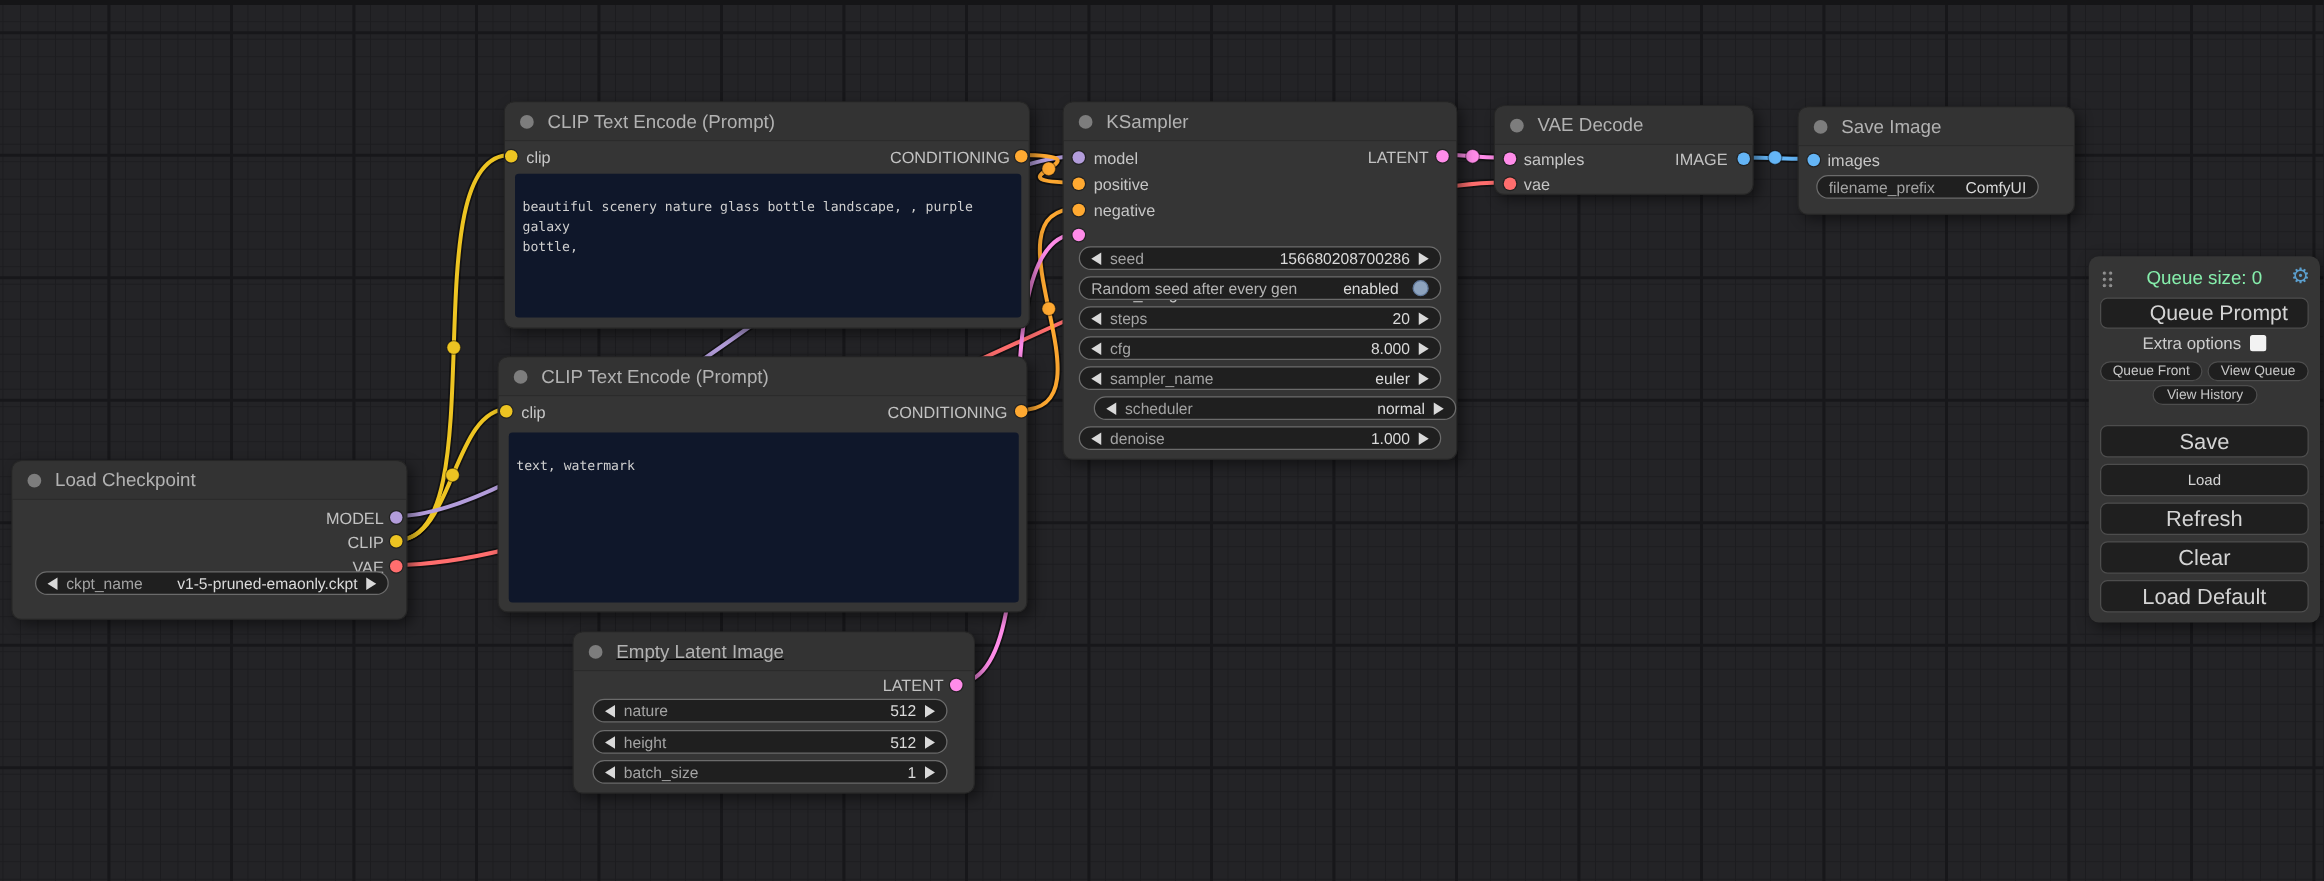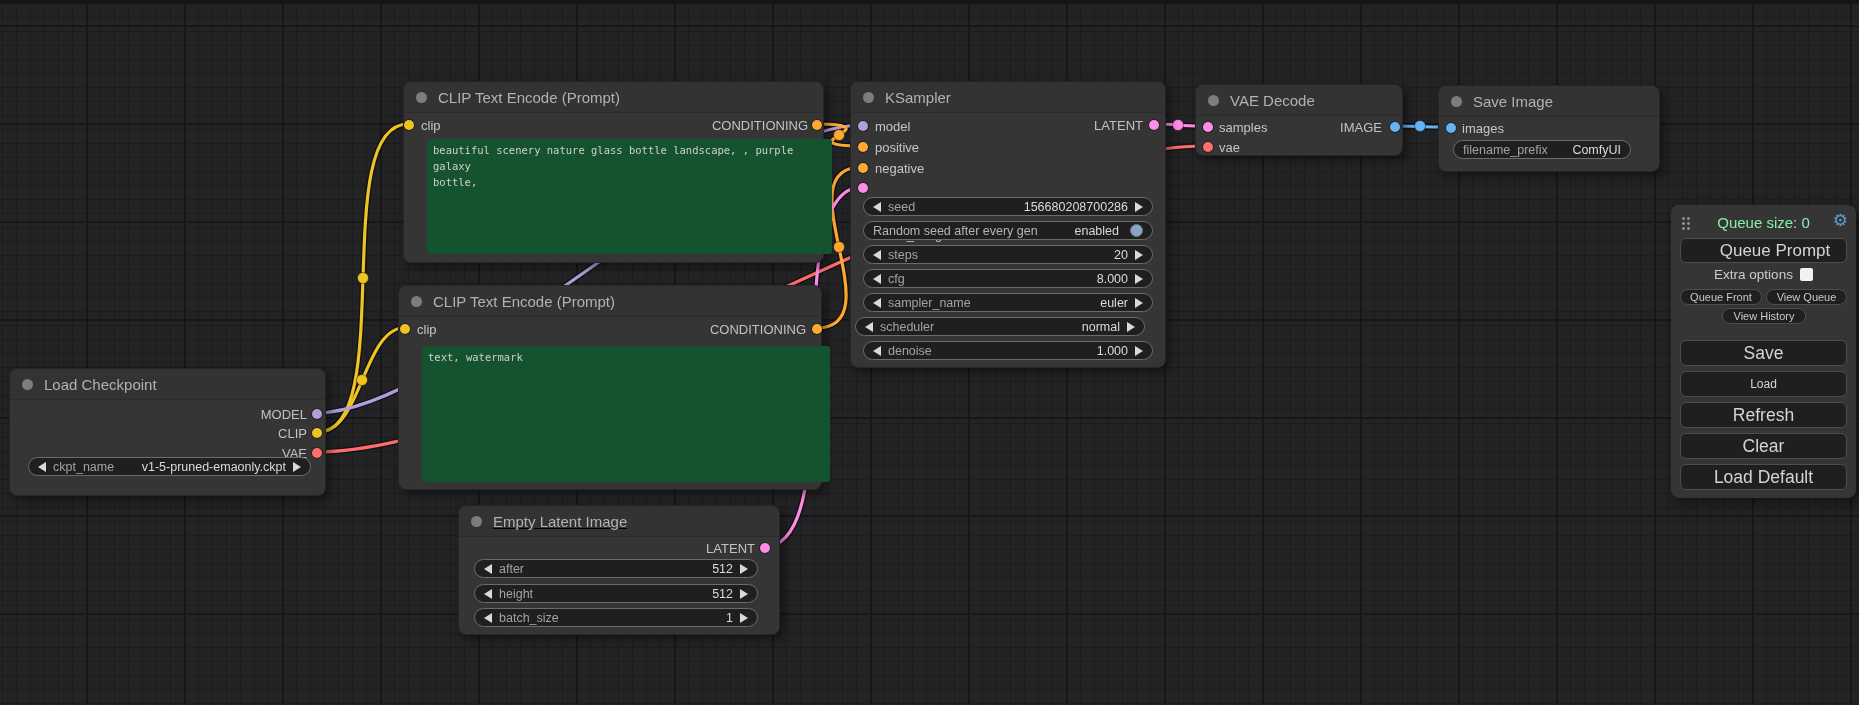--- a/index.html
+++ b/index.html
@@ -24,23 +24,23 @@
   .collapse-dot{position:absolute;left:12px;top:10px;width:11px;height:11px;border-radius:50%;background:#7d7d7d;}
   .slot-dot{position:absolute;width:10px;height:10px;border-radius:50%;box-shadow:0 0 0 1px rgba(0,0,0,.35);}
   .slot-label{position:absolute;font-size:13px;color:#c6c6c6;white-space:nowrap;}
   .out-label{position:absolute;font-size:13px;color:#c2c2c2;white-space:nowrap;}
   .widget{position:absolute;height:19px;background:#1f1f1f;border:1px solid #6b6b6b;border-radius:10px;
     display:flex;align-items:center;font-size:12.5px;box-sizing:border-box;padding:0 9px;gap:7px;}
   .w-label{color:#a3a3a3;white-space:nowrap;}
   .w-value{margin-left:auto;color:#dadada;white-space:nowrap;}
   .tri-l{width:0;height:0;border-top:5px solid transparent;border-bottom:5px solid transparent;border-right:8px solid #d9d9d9;}
   .tri-r{width:0;height:0;border-top:5px solid transparent;border-bottom:5px solid transparent;border-left:8px solid #d9d9d9;}
-  .textarea{position:absolute;background:#14532d;border-radius:3px;color:#cfcfcf;
+  .textarea{position:absolute;background:#0f172a;border-radius:3px;color:#cfcfcf;
     font-family:"DejaVu Sans Mono",monospace;font-size:10.5px;line-height:1.5;
-    padding:4px 6px;box-sizing:border-box;white-space:pre-wrap;overflow:hidden;margin-left:15px;}
+    padding:20px 6px;box-sizing:border-box;white-space:pre-wrap;overflow:hidden;}
   .toggle-dot{width:13px;height:13px;border-radius:50%;background:#8DA3BE;border:1px solid #60789a;margin-left:4px;box-sizing:border-box;}
   
   #menu{position:absolute;left:1671px;top:205px;width:185px;height:293px;background:#353535;
     border-radius:8px;box-shadow:4px 4px 12px rgba(0,0,0,.5);z-index:3;}
   .menu-btn{position:absolute;left:9px;width:167px;background:#1f1f1f;border:1px solid #4d4d4d;border-radius:6px;
     color:#d4d4d4;display:flex;align-items:center;justify-content:center;box-sizing:border-box;cursor:pointer;}
   .pill-btn{position:absolute;background:#1f1f1f;border:1px solid #4d4d4d;border-radius:9px;color:#c8c8c8;
     font-size:11px;display:flex;align-items:center;justify-content:center;box-sizing:border-box;height:16px;cursor:pointer;}
   #queue-size{position:absolute;left:0;top:9px;width:100%;text-align:center;font-size:15px;color:#86efac;}
   #drag-handle{position:absolute;left:10px;top:11px;width:10px;height:14px;
@@ -133,21 +133,21 @@
 
   <div class="node" style="left:458px;top:505px;width:322px;height:130px;text-decoration:underline;">
     <div class="node-title">
       <span class="collapse-dot"></span>
       <span>Empty Latent Image</span>
     </div>
     <span class="out-label" style="right:24px;top:35px;">LATENT</span>
     <span class="slot-dot" style="left: 301px; top: 37px; background: rgb(255, 140, 233);"></span>
     <div class="widget" style="left:15px;top:53px;width:284px;">
       <span class="tri-l"></span>
-      <span class="w-label">after</span>
+      <span class="w-label">nature</span>
       <span class="w-value">512</span>
       <span class="tri-r"></span>
     </div>
     <div class="widget" style="left:15px;top:78px;width:284px;">
       <span class="tri-l"></span>
       <span class="w-label">height</span>
       <span class="w-value">512</span>
       <span class="tri-r"></span>
     </div>
     <div class="widget" style="left:15px;top:102px;width:284px;">
@@ -196,21 +196,21 @@
       <span class="w-label">cfg</span>
       <span class="w-value">8.000</span>
       <span class="tri-r"></span>
     </div>
     <div class="widget" style="left:12px;top:211px;width:290px;">
       <span class="tri-l"></span>
       <span class="w-label">sampler_name</span>
       <span class="w-value">euler</span>
       <span class="tri-r"></span>
     </div>
-    <div class="widget" style="left:4px;top:235px;width:290px;">
+    <div class="widget" style="left:24px;top:235px;width:290px;">
       <span class="tri-l"></span>
       <span class="w-label">scheduler</span>
       <span class="w-value">normal</span>
       <span class="tri-r"></span>
     </div>
     <div class="widget" style="left:12px;top:259px;width:290px;">
       <span class="tri-l"></span>
       <span class="w-label">denoise</span>
       <span class="w-value">1.000</span>
       <span class="tri-r"></span>

